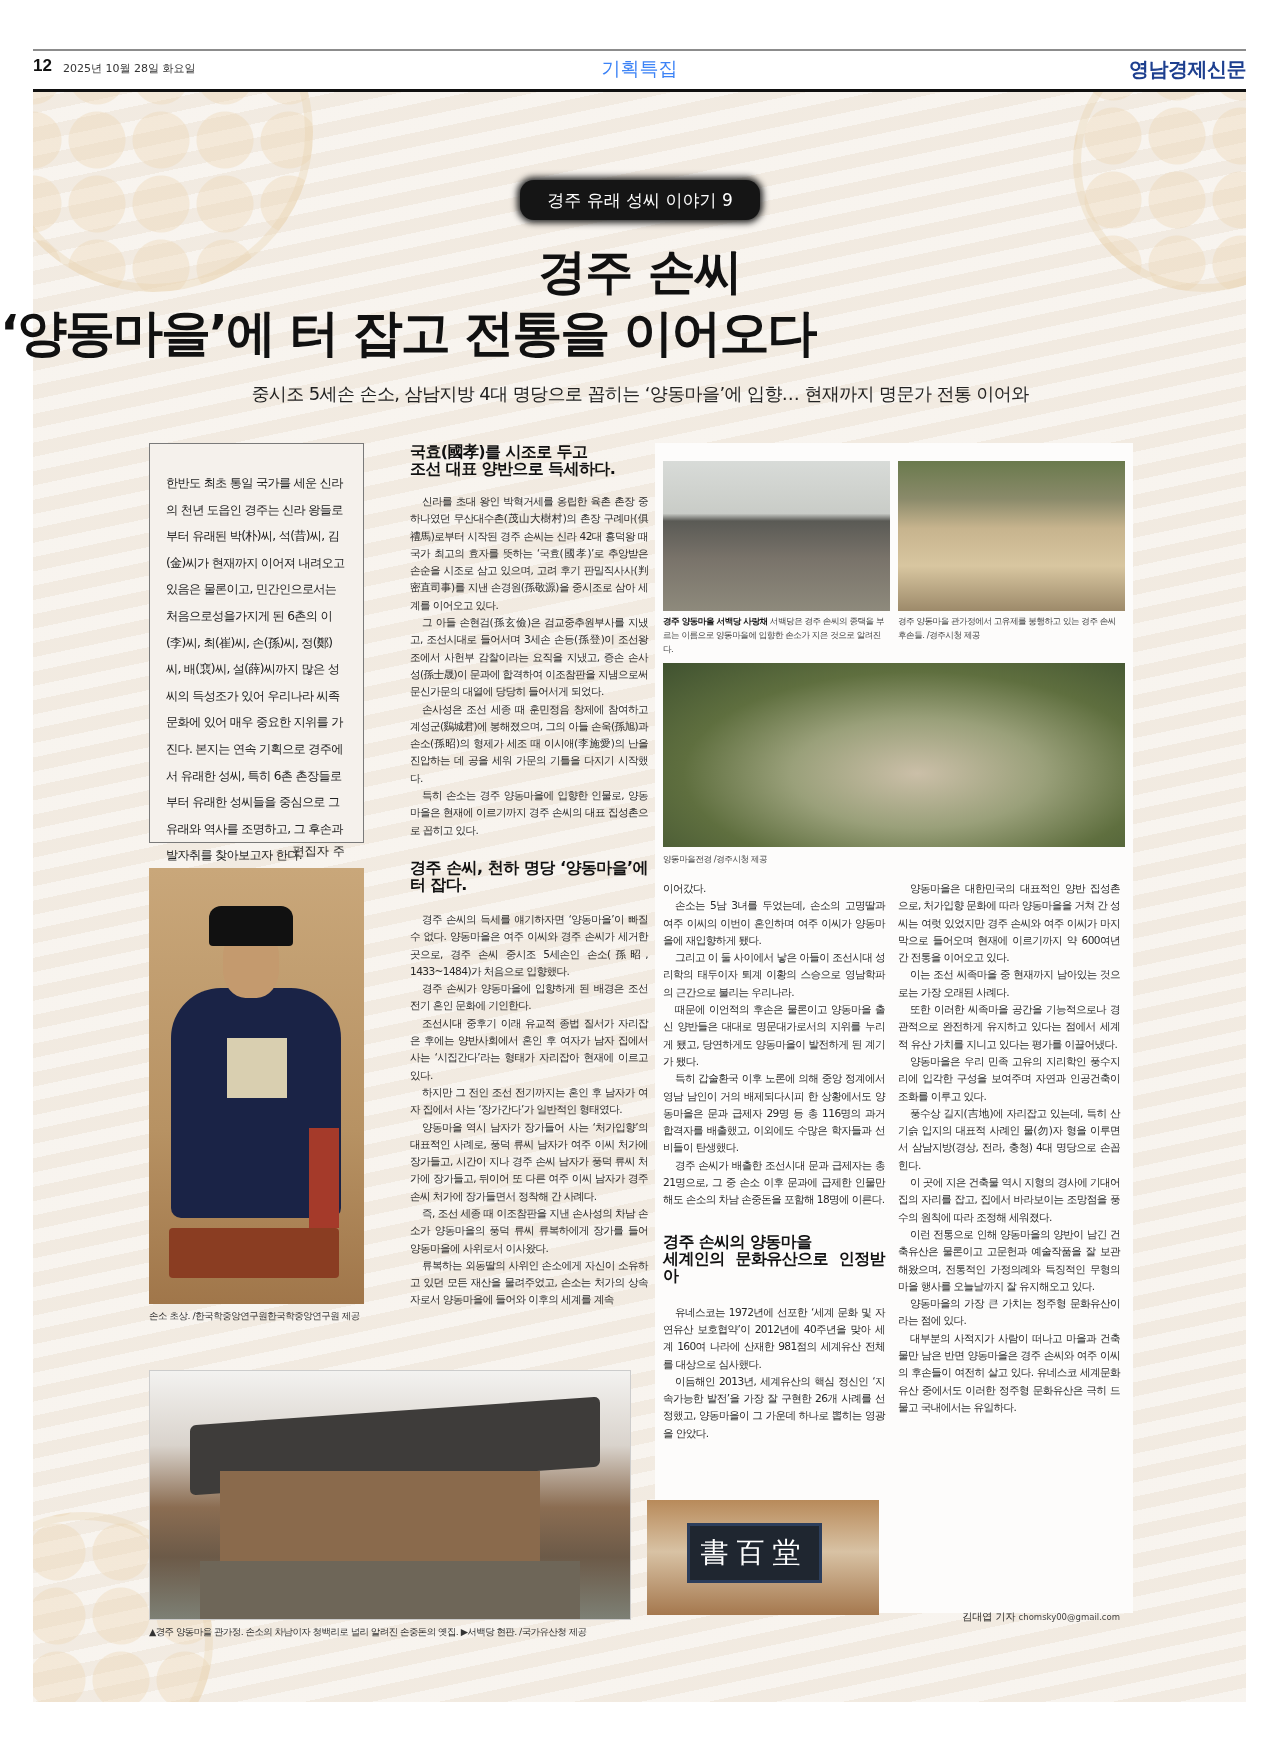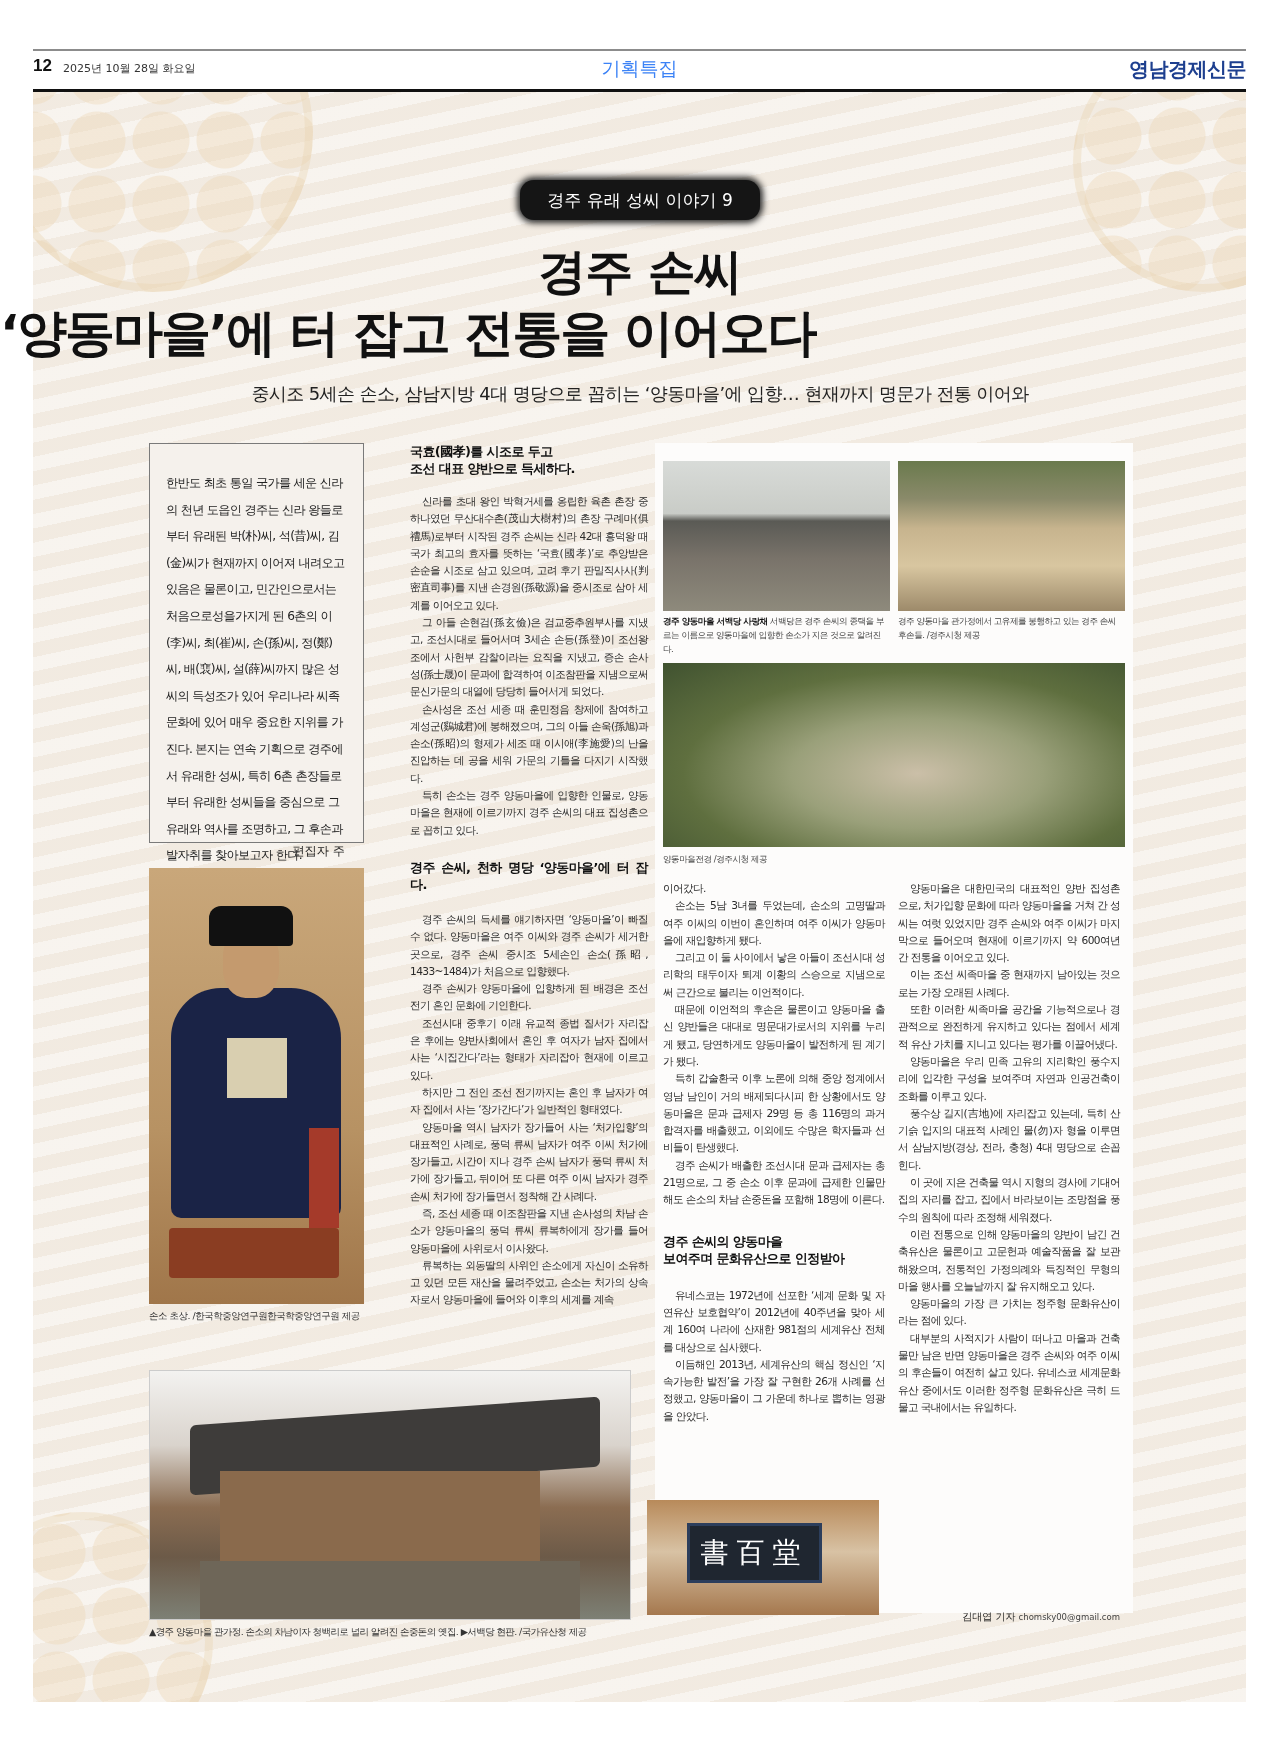--- a/index.html
+++ b/index.html
@@ -51,21 +51,21 @@
   .house-photo { position: absolute; left: 149px; top: 1370px; width: 482px; height: 250px; background: linear-gradient(180deg, #f3f2f0 0%, #d9d3cc 30%, #8b6d52 55%, #6c5a48 75%, #7d8075 100%); border: 1px solid #ccc; overflow: hidden; }
   .house-roof { position: absolute; left: 40px; top: 40px; width: 410px; height: 70px; background: #3e3c3a; transform: skewY(-4deg); border-radius: 6px; }
   .house-wall { position: absolute; left: 70px; top: 100px; width: 320px; height: 90px; background: #8a6a4c; }
   .house-base { position: absolute; left: 50px; top: 190px; width: 380px; height: 60px; background: #6e6658; }
   .cap-house { position: absolute; left: 149px; top: 1626px; font-size: 9.5px; color: #333; letter-spacing: -0.6px; }
 
   
   .col { position: absolute; font-size: 10.6px; line-height: 17.3px; color: #2a2a2a; letter-spacing: -0.6px; text-align: justify; }
   .col p { text-indent: 12px; }
   .col p.noindent { text-indent: 0; }
-  .subhead { font-size: 13px; font-weight: bold; color: #111; line-height: 17px; letter-spacing: -0.6px; }
+  .subhead { font-size: 16px; font-weight: bold; color: #111; line-height: 17px; letter-spacing: -0.6px; }
 
   
   .right-panel { position: absolute; left: 655px; top: 443px; width: 478px; height: 1170px; background: #fdfcfb; }
   .photo { position: absolute; overflow: hidden; }
   .ph-house { left: 663px; top: 461px; width: 227px; height: 150px; background: linear-gradient(180deg, #d8dbd8 0%, #c9ccc7 35%, #5a5a55 40%, #79736a 65%, #8e8a7c 100%); }
   .ph-ritual { left: 898px; top: 461px; width: 227px; height: 150px; background: linear-gradient(180deg, #6a7a4d 0%, #8a8a6a 25%, #c7b48e 45%, #d8c6a0 70%, #9d8a6a 100%); }
   .ph-village { left: 663px; top: 663px; width: 462px; height: 184px; background: radial-gradient(ellipse at 55% 60%, #cbbfa8 0%, #9aa07a 35%, #5f6f3f 65%, #405230 100%); }
   .ph-plaque { left: 647px; top: 1500px; width: 232px; height: 115px; background: linear-gradient(180deg, #b88a5a 0%, #d8c2a4 45%, #a5784e 100%); }
   .plaque-board { position: absolute; left: 40px; top: 23px; width: 135px; height: 60px; background: #1f2630; border: 3px solid #2c3e5c; color: #fff; font-size: 28px; font-family: "DejaVu Serif", serif; text-align: center; line-height: 54px; letter-spacing: 8px; }
   .cap-small { position: absolute; font-size: 8.6px; line-height: 14px; color: #444; letter-spacing: -0.5px; }
@@ -149,26 +149,26 @@
 
   <div class="photo ph-ritual"></div>
   <div class="cap-small" style="left:898px; top:614px; width:227px;">경주 양동마을 관가정에서 고유제를 봉행하고 있는 경주 손씨 후손들. /경주시청 제공</div>
 
   <div class="photo ph-village"></div>
   <div class="cap-small" style="left:663px; top:852px;">양동마을전경 /경주시청 제공</div>
 
   <div class="col" style="left:663px; top:880px; width:222px;">
     <p class="noindent">이어갔다.</p>
     <p>손소는 5남 3녀를 두었는데, 손소의 고명딸과 여주 이씨의 이번이 혼인하며 여주 이씨가 양동마을에 재입향하게 됐다.</p>
-    <p>그리고 이 둘 사이에서 낳은 아들이 조선시대 성리학의 태두이자 퇴계 이황의 스승으로 지냄으로써 근간으로 불리는 이언적이다.</p>
+    <p>그리고 이 둘 사이에서 낳은 아들이 조선시대 성리학의 태두이자 퇴계 이황의 스승으로 영남학파의 근간으로 불리는 우리나라.</p>
     <p>때문에 이언적의 후손은 물론이고 양동마을 출신 양반들은 대대로 명문대가로서의 지위를 누리게 됐고, 당연하게도 양동마을이 발전하게 된 계기가 됐다.</p>
     <p>특히 갑술환국 이후 노론에 의해 중앙 정계에서 영남 남인이 거의 배제되다시피 한 상황에서도 양동마을은 문과 급제자 29명 등 총 116명의 과거 합격자를 배출했고, 이외에도 수많은 학자들과 선비들이 탄생했다.</p>
     <p>경주 손씨가 배출한 조선시대 문과 급제자는 총 21명으로, 그 중 손소 이후 문과에 급제한 인물만 해도 손소의 차남 손중돈을 포함해 18명에 이른다.</p>
     <div class="subhead" style="margin-top:24px;">경주 손씨의 양동마을</div>
-    <div class="subhead" style="margin-bottom:20px;">보여주며 문화유산으로 인정받아</div>
+    <div class="subhead" style="margin-bottom:20px;">세계인의 문화유산으로 인정받아</div>
     <p>유네스코는 1972년에 선포한 ‘세계 문화 및 자연유산 보호협약’이 2012년에 40주년을 맞아 세계 160여 나라에 산재한 981점의 세계유산 전체를 대상으로 심사했다.</p>
     <p>이듬해인 2013년, 세계유산의 핵심 정신인 ‘지속가능한 발전’을 가장 잘 구현한 26개 사례를 선정했고, 양동마을이 그 가운데 하나로 뽑히는 영광을 안았다.</p>
   </div>
 
   <div class="photo ph-plaque">
     <div class="plaque-board">書百堂</div>
   </div>
 
   <div class="col" style="left:898px; top:880px; width:222px;">
     <p>양동마을은 대한민국의 대표적인 양반 집성촌으로, 처가입향 문화에 따라 양동마을을 거쳐 간 성씨는 여럿 있었지만 경주 손씨와 여주 이씨가 마지막으로 들어오며 현재에 이르기까지 약 600여년 간 전통을 이어오고 있다.</p>

